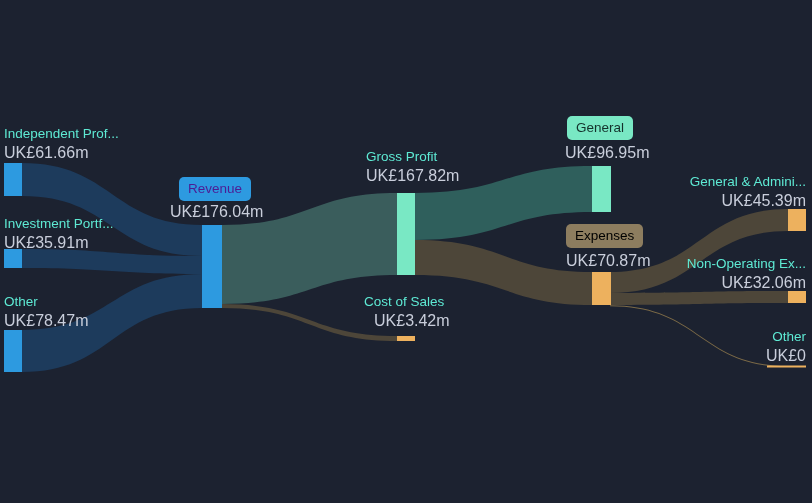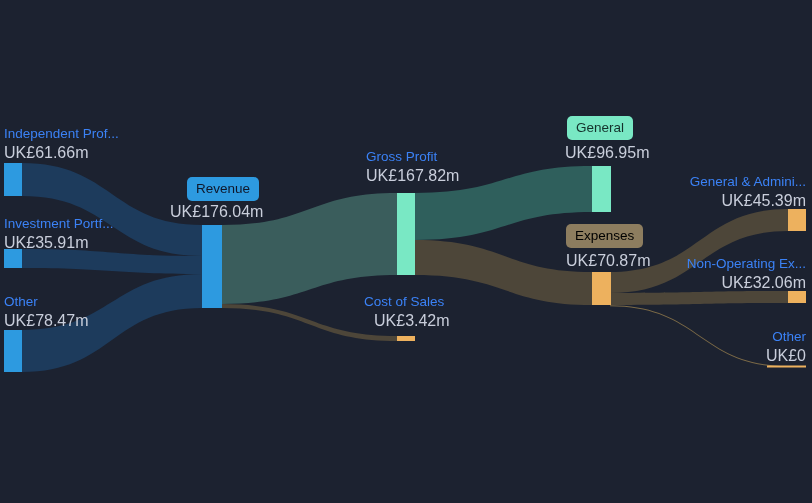--- a/index.html
+++ b/index.html
@@ -21,21 +21,21 @@
   #sankey-svg {
     position: absolute;
     left: 0;
     top: 0;
     width: 812px;
     height: 503px;
     display: block;
   }
   .lbl {
     position: absolute;
-    color: #3b82f6;
+    color: #5eead4;
     font-size: 13.5px;
     line-height: 19px;
     white-space: nowrap;
     pointer-events: none;
   }
   .val {
     position: absolute;
     color: #c9cedb;
     font-size: 16px;
     line-height: 19px;
@@ -47,22 +47,21 @@
     position: absolute;
     display: inline-block;
     border-radius: 5px;
     font-size: 13.5px;
     line-height: 17px;
     padding: 3px 9px 4px 9px;
     white-space: nowrap;
   }
   .badge-revenue {
     background: #2d9ae0;
-    color: #0f172a;
-    margin-left: 8px;
+    color: #4c1d95;
   }
   .badge-earnings {
     background: #79e8c4;
     color: #14312b;
   }
   .badge-expenses {
     background: #8d7d5f;
     color: #000000;
   }
 </style>

